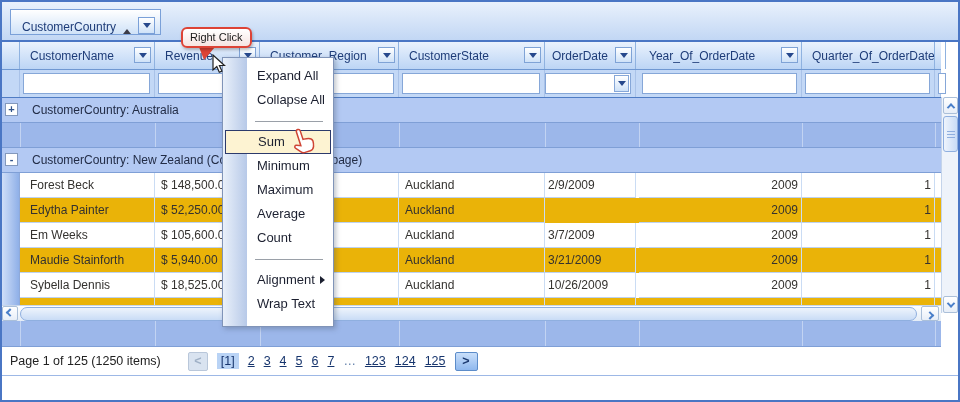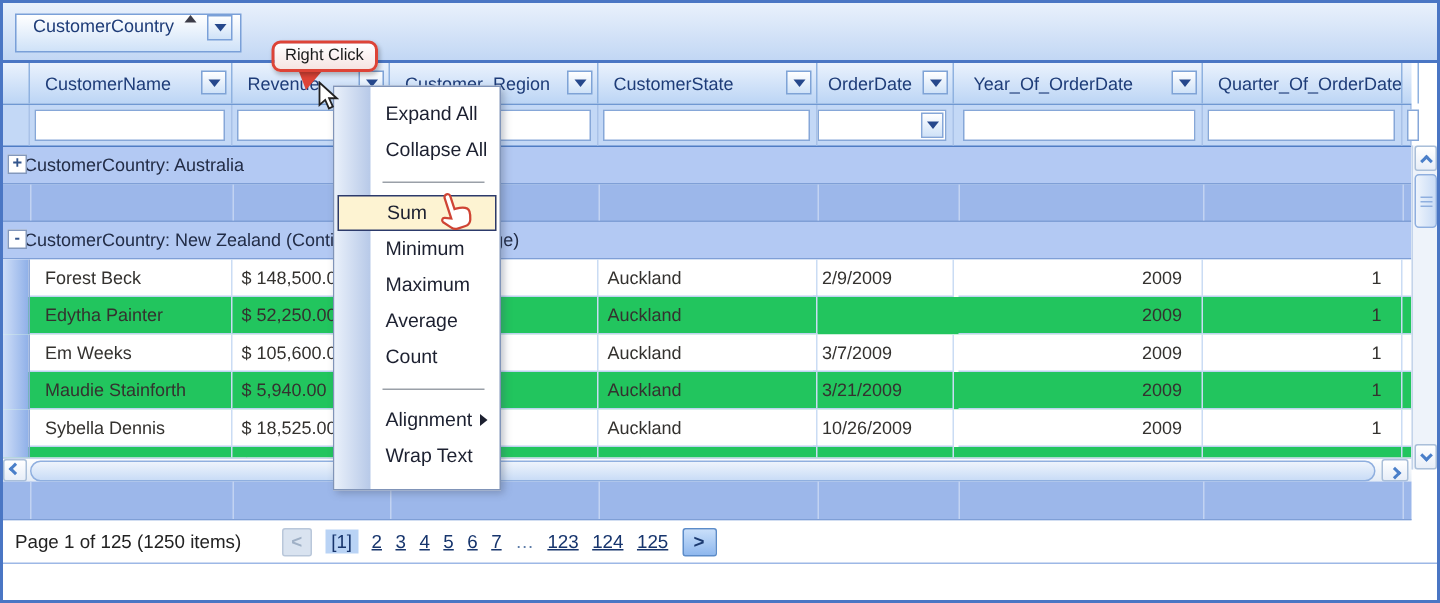--- a/index.html
+++ b/index.html
@@ -2,21 +2,21 @@
 <html><head>
 <meta charset="utf-8">
 <style>
   *{margin:0;padding:0;box-sizing:border-box}
   html,body{background:#fff}
   body{font-family:"Liberation Sans",sans-serif}
   .window{position:relative;width:960px;height:402px;border:2px solid #4a76c4;background:#fff;overflow:hidden;font-size:12px;color:#33312f}
 
   
   .group-panel{position:absolute;left:0;top:0;width:956px;height:40px;background:linear-gradient(#e9f1fc,#c2d7f4);border-bottom:2px solid #4a76c4}
-  .group-btn{position:absolute;left:8px;top:7px;height:26px;display:flex;align-items:flex-start;gap:7px;padding:0 5px 0 11px;border:1px solid #7aa0d8;background:linear-gradient(#ffffff,#cfe2f8);color:#1e3c78;font-size:12px;cursor:default}
+  .group-btn{position:absolute;left:8px;top:7px;height:26px;display:flex;align-items:flex-end;gap:7px;padding:0 5px 0 11px;border:1px solid #7aa0d8;background:linear-gradient(#ffffff,#cfe2f8);color:#1e3c78;font-size:12px;cursor:default}
   .sort-asc{width:0;height:0;border-left:4px solid transparent;border-right:4px solid transparent;border-bottom:5px solid #3c3c48}
   .sq-btn{width:17px;height:17px;border:1px solid #7aa0d8;background:linear-gradient(#ffffff,#cfe2f8);display:flex;align-items:center;justify-content:center}
   .dd-tri{width:0;height:0;border-left:4px solid transparent;border-right:4px solid transparent;border-top:5px solid #26488c}
 
   
   .col-indent{left:0;width:18px}
   .col-0{left:18px;width:135px}
   .col-1{left:153px;width:105px}
   .col-2{left:258px;width:139px}
   .col-3{left:397px;width:146px}
@@ -33,28 +33,28 @@
   
   .filter-row{position:absolute;left:0;top:68px;width:939px;height:28px;background:#c3d8f6;border-bottom:1px solid #4f7cc4}
   .fcell{position:absolute;top:0;height:100%;border-right:1px solid #a9c2e8}
   .fcell input{position:absolute;left:3px;top:3px;width:calc(100% - 7px);height:21px;border:1px solid #86a7d8;background:#fff;font:12px "Liberation Sans",sans-serif;padding:0 3px;outline:none}
   .date-dd{position:absolute;right:6px;top:5px;width:15px;height:17px;border:1px solid #86a7d8;background:linear-gradient(#ffffff,#cfe2f8);display:flex;align-items:center;justify-content:center;z-index:2}
 
   
   .body{position:absolute;left:0;top:96px;width:939px;height:207px;overflow:hidden;background:#fff}
   .group-row{position:relative;height:25px;background:#b3c9f3;border-bottom:1px solid #7f9fd6;display:flex;align-items:center;color:#222c46}
   .expander{position:absolute;left:3px;top:5px;width:13px;height:13px;border:1px solid #8398bc;background:#fff;color:#33558c;font-size:11px;line-height:11px;text-align:center;font-weight:bold}
-  .group-label{margin-left:14px;white-space:nowrap}
+  .group-label{margin-left:30px;white-space:nowrap}
   .summary-row{position:relative;height:25px;background:#9cb7ea;border-bottom:1px solid #7f9fd6}
   .vsep{position:absolute;top:0;bottom:0;width:1px;background:#c2d3f2}
   .data-row{position:relative;height:25px;background:#fff}
-  .data-row.alt{background:#22c55e}
+  .data-row.alt{background:#eab308}
   .dcell{position:absolute;top:0;height:100%;border-right:1px solid #cadcf4;border-bottom:1px solid #bdd2f0;padding:0 6px;display:flex;align-items:center;white-space:nowrap;overflow:hidden;color:#34322f}
   .dcell.pl{padding-left:10px}
-  .dcell.right{justify-content:flex-end;padding-right:13px}
+  .dcell.right{justify-content:flex-end;padding-right:3px}
   .dcell.col-indent{background:linear-gradient(to right,#cfdef8,#8fb0e8);border-right:1px solid #8fa9d8;border-bottom:none;padding:0}
 
   
   .chev{width:6px;height:6px;border-left:2px solid #4a7fc9;border-top:2px solid #4a7fc9}
   .chev.up{transform:rotate(45deg) translate(1px,1px)}
   .chev.down{transform:rotate(225deg) translate(1px,1px)}
   .chev.left{transform:rotate(-45deg) translate(1px,-1px)}
   .chev.right{transform:rotate(135deg) translate(1px,-1px)}
   .hscroll{position:absolute;left:0;top:303px;width:939px;height:16px;background:linear-gradient(#fdfefe,#e4ecf6);border-top:1px solid #c8d6ea}
   .sbtn{position:absolute;display:flex;align-items:center;justify-content:center;background:linear-gradient(#ffffff,#e7eef8);border:1px solid #aabfd9;border-radius:2px}

